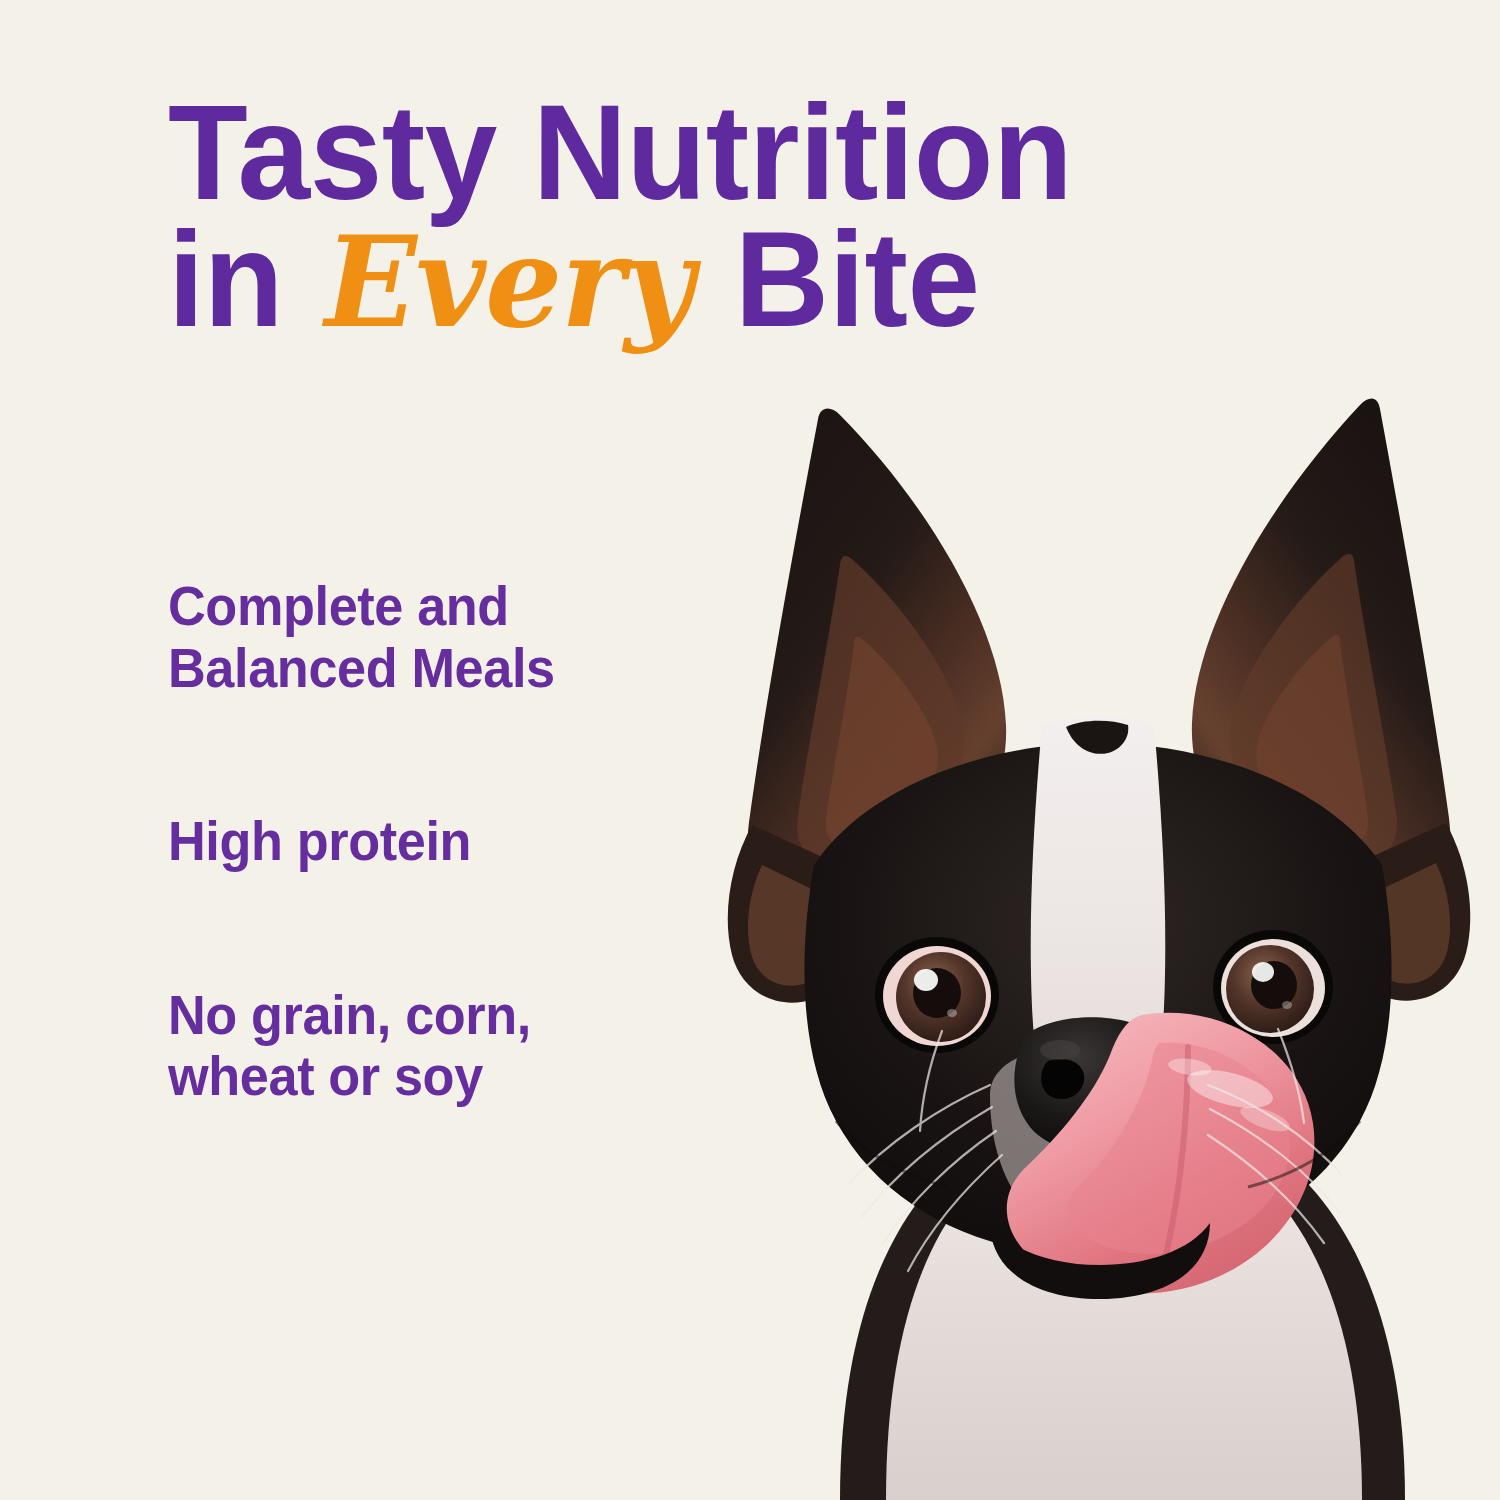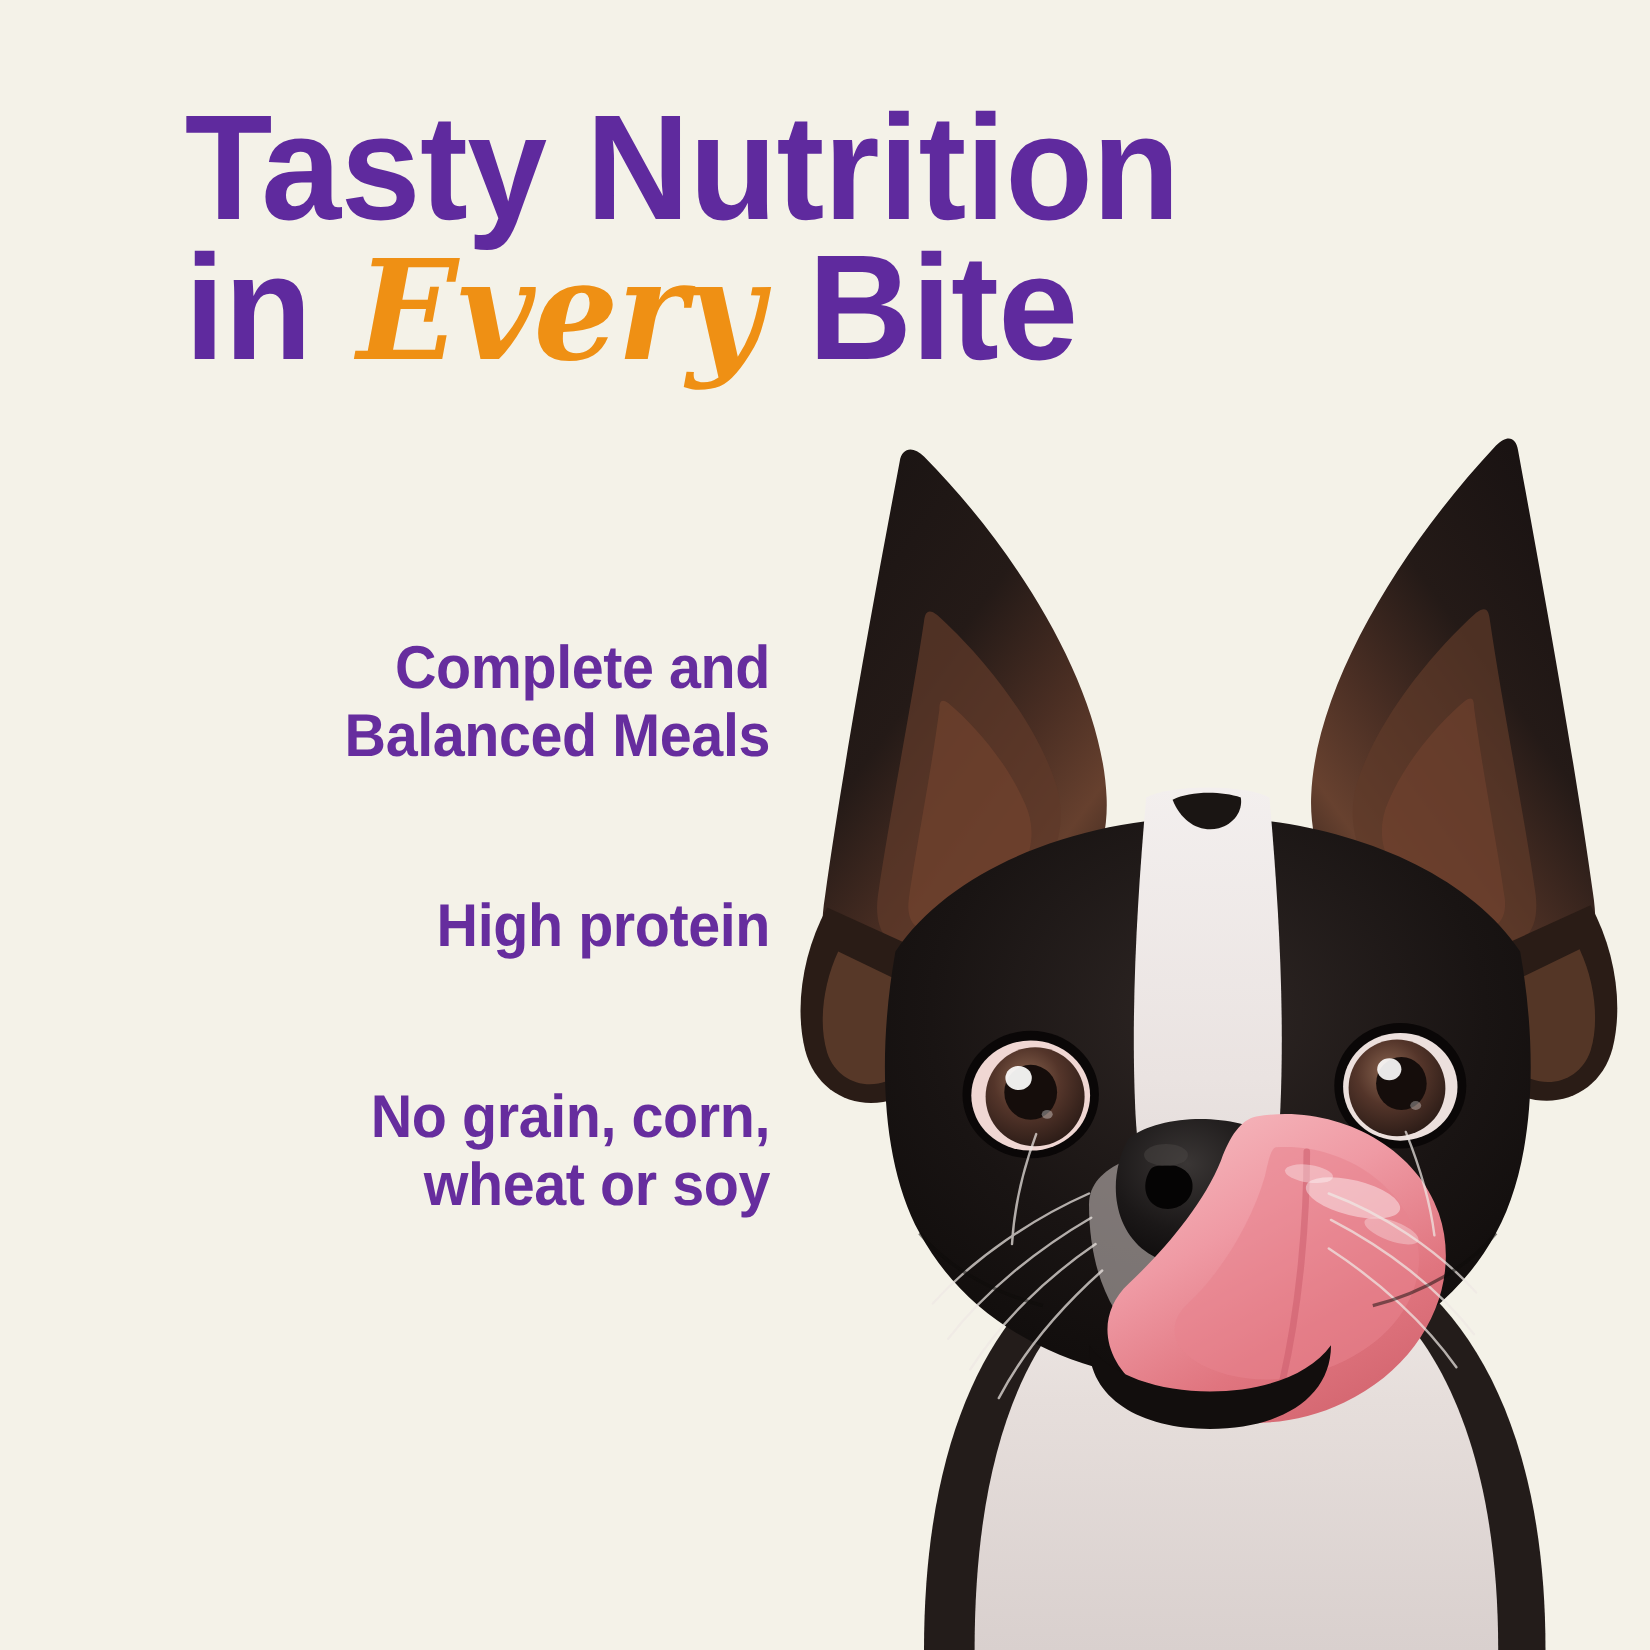--- a/index.html
+++ b/index.html
@@ -60,21 +60,20 @@
     letter-spacing: -1px;
     padding: 0 6px;
   }
 
   
   .features {
     position: absolute;
     left: 168px;
     top: 576px;
     width: 560px;
-    text-align: right;
   }
   .feature {
     color: #662d9e;
     font-family: "Liberation Sans", sans-serif;
     font-weight: 700;
     font-size: 55px;
     line-height: 1.12;
     letter-spacing: -0.4px;
     transform: scaleX(0.95);
     transform-origin: left center;

